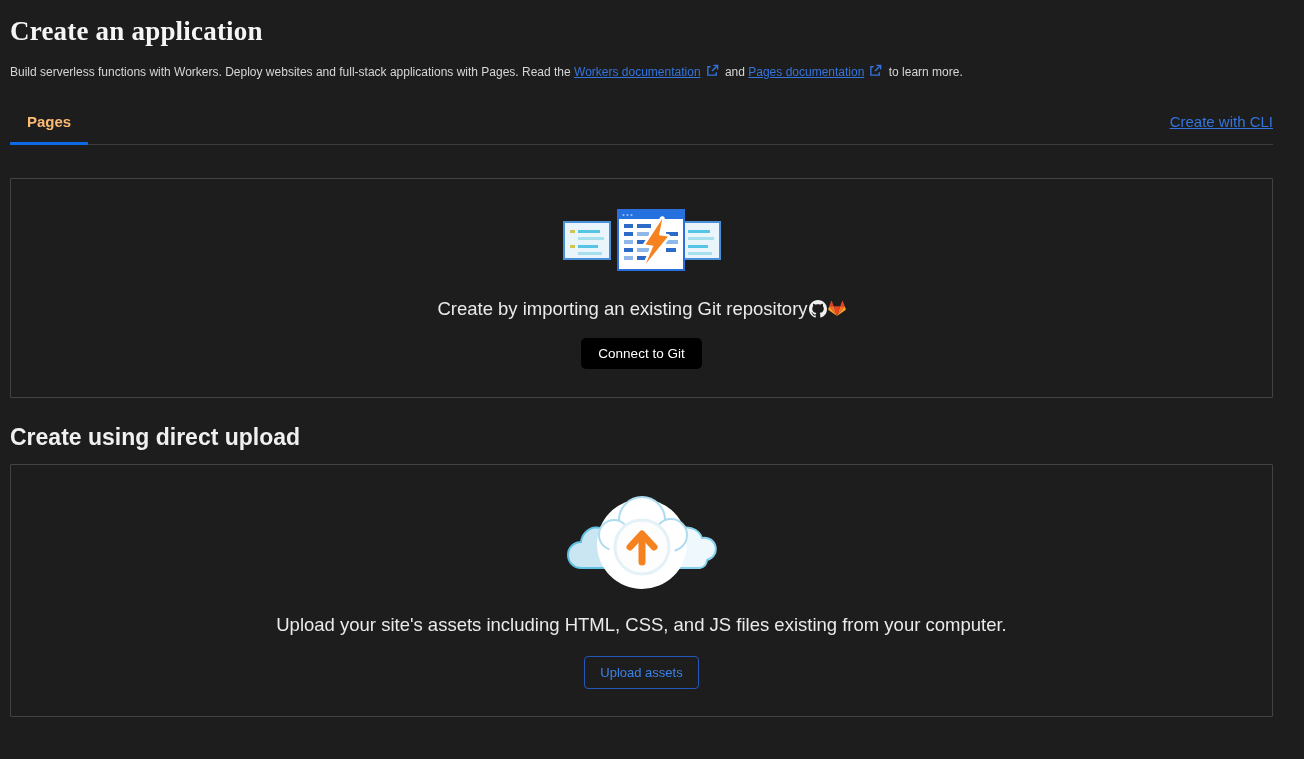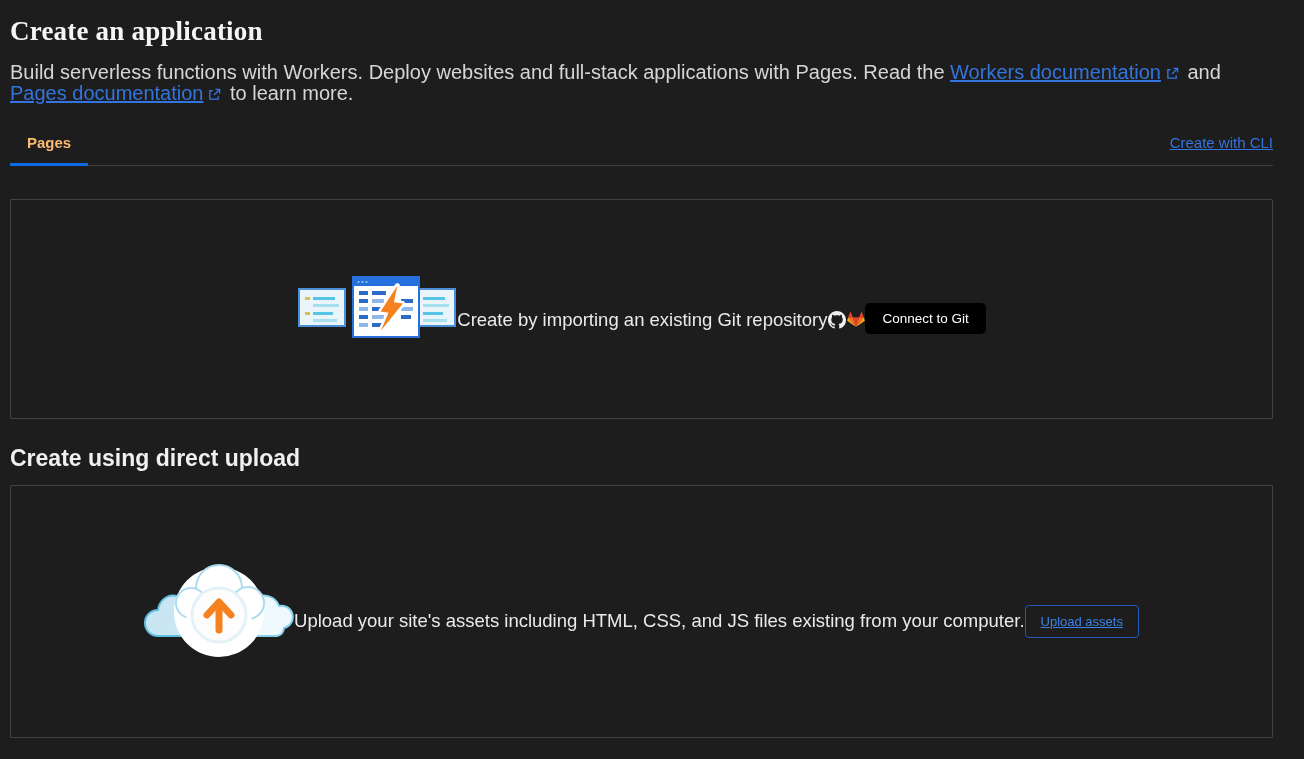--- a/index.html
+++ b/index.html
@@ -6,58 +6,58 @@
   body{
     width:1304px;height:759px;box-sizing:border-box;overflow:hidden;
     background:#1d1d1d;color:#f2f2f2;
     font-family:"Liberation Sans", sans-serif;
     padding:12px 31px 0 10px;
   }
   .page-title{
     font-size:27px;font-weight:700;margin:4px 0 0 0;color:#f5f5f5;letter-spacing:.2px;font-family:Liberation Serif, serif;
   }
   .subtitle{
-    margin:15px 0 0 0;font-size:20px;color:#d6d6d6;line-height:20px;
+    margin:15px 0 0 0;font-size:12px;color:#d6d6d6;line-height:20px;
   }
   a.link{color:#3474dd;text-decoration:underline;cursor:pointer;}
   .ext-icon{display:inline-block;vertical-align:-1px;margin:0 3px 0 5px;}
   .tabbar{
     display:flex;justify-content:space-between;align-items:flex-end;
     border-bottom:1px solid #3d3d3d;margin-top:16px;
   }
   .tabs{display:flex;}
   .tab{
     position:relative;padding:14px 17px 14px;font-size:15px;color:#a3a3a3;cursor:pointer;
   }
   .tab.active{color:#fdba74;font-weight:bold;}
   .tab.active::after{
     content:"";position:absolute;left:0;right:0;bottom:-1px;height:3px;background:#0d6ae4;
   }
   .cli-link{font-size:15px;padding-bottom:14px;}
   .card{
     border:1px solid #424242;border-radius:1px;
-    display:flex;flex-direction:row;align-items:center;justify-content:center;
+    display:flex;flex-direction:column;align-items:center;justify-content:center;
   }
   .git-card{margin-top:33px;height:218px;}
   .upload-card{margin-top:13px;height:251px;}
   .card-heading{
     display:flex;align-items:center;font-size:18.5px;color:#eaeaea;margin-top:22px;
   }
   .vcs-icon{margin-left:1px;display:inline-flex;}
   .btn-primary{
     margin-top:18px;background:#000000;color:#ffffff;border:none;border-radius:5px;
     font-size:13.5px;padding:8px 17px;font-family:inherit;cursor:pointer;
   }
   .section-heading{
     font-size:23px;font-weight:700;color:#f0f0f0;margin:26px 0 0 0;
   }
   .upload-desc{font-size:18.5px;color:#eaeaea;margin-top:18px;}
   .btn-outline{
     margin-top:20px;background:transparent;color:#3b82e8;border:1px solid #2457b8;
-    border-radius:4px;font-size:13px;padding:8px 15px;font-family:inherit;cursor:pointer;text-decoration:underline;
+    border-radius:4px;font-size:13px;padding:8px 15px;font-family:inherit;cursor:pointer;
   }
 </style>
 </head>
 <body>
 
 <h1 class="page-title">Create an application</h1>
 
 <p class="subtitle"><span>Build serverless functions with Workers. Deploy websites and full-stack applications with Pages. Read the </span><a class="link"><span>Workers documentation</span></a><span class="ext-icon"><svg width="13" height="13" viewBox="0 0 14 14" fill="none" stroke="#3474dd" stroke-width="1.5">
         <path d="M5 3H2v9h9V9"></path>
         <path d="M8 1.5h4.5V6"></path>

